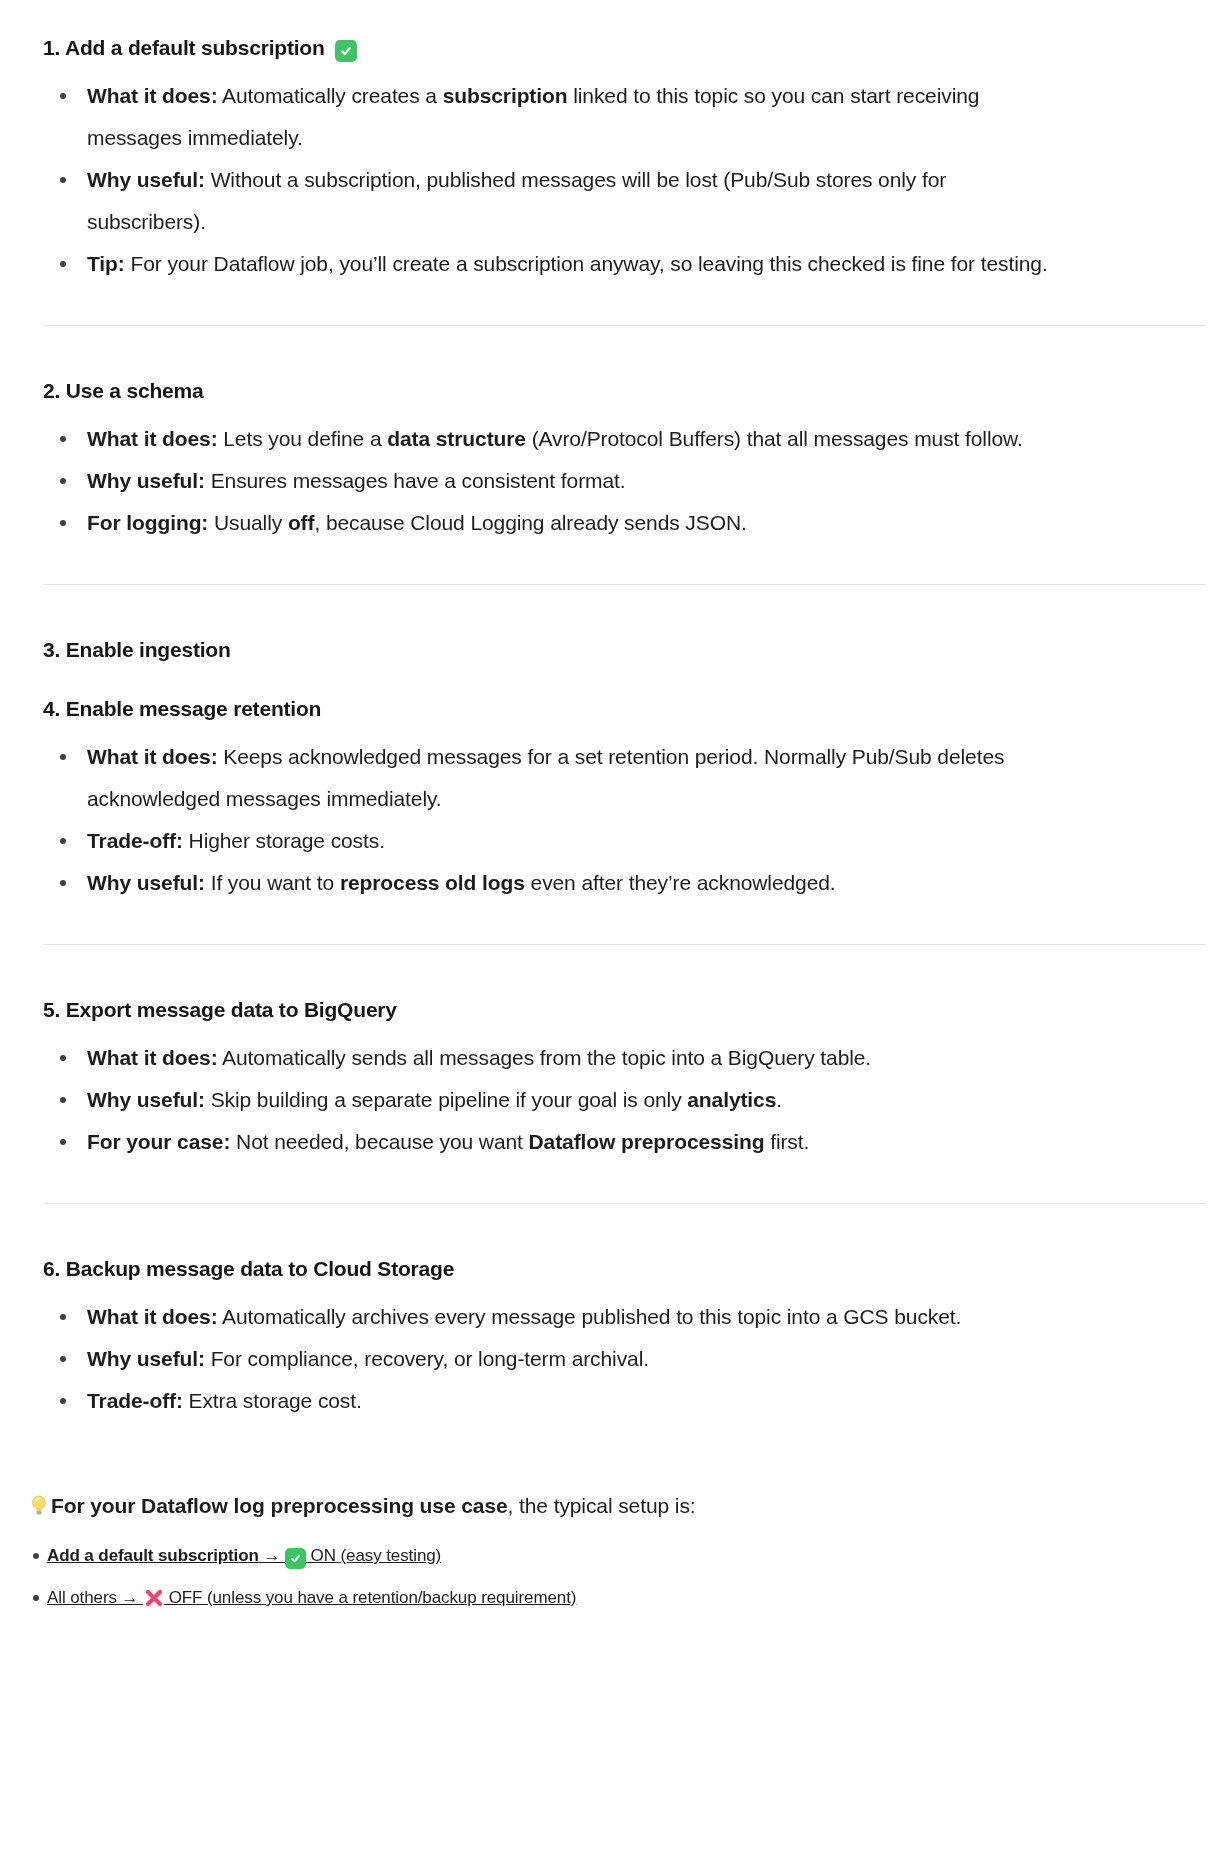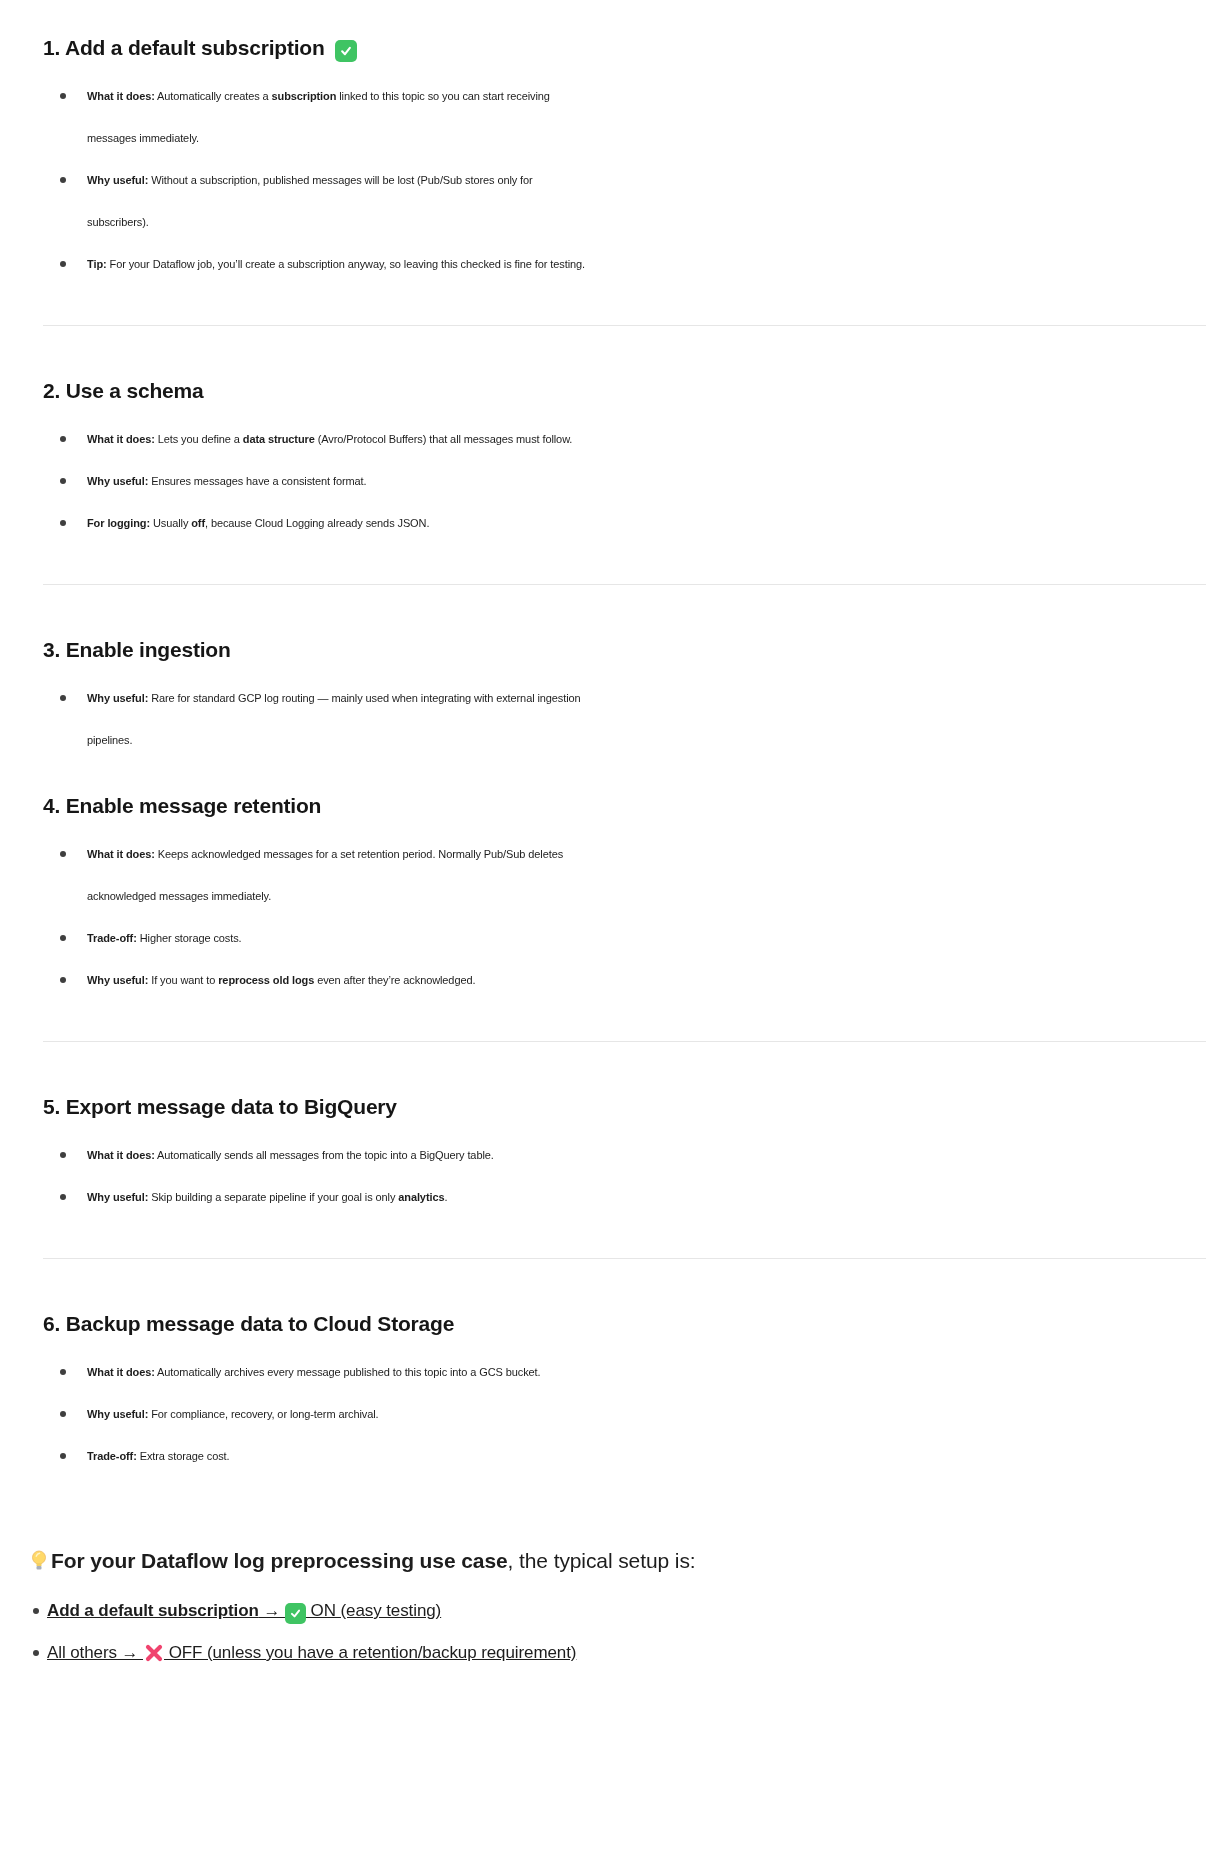--- a/index.html
+++ b/index.html
@@ -9,21 +9,21 @@
     -webkit-font-smoothing:antialiased;
   }
   .page{position:relative;width:1232px;height:1800px;overflow:hidden;background:#fff;}
   .content{position:absolute;left:43px;top:0;width:1163px;padding-top:34px;}
 
   h3{font-size:21px;line-height:28px;font-weight:700;margin:0 0 13px 0;letter-spacing:-0.2px;color:#161616;}
   section.nogap h3{margin-top:31px;}
 
   ul.bullets{list-style:none;margin:0;padding:0;}
   ul.bullets li{
-    position:relative;padding-left:44px;font-size:11px;line-height:42px;
+    position:relative;padding-left:44px;font-size:21px;line-height:42px;
     letter-spacing:-0.1px;max-width:1080px;
   }
   ul.bullets li::before{
     content:"";position:absolute;left:17px;top:18px;width:6px;height:6px;
     border-radius:50%;background:#3f3f3f;
   }
   .bd{font-weight:700;}
 
   hr.divider{border:none;border-top:1px solid #e6e6e6;height:0;margin:40px 0 51px 0;}
 
@@ -81,40 +81,40 @@
         <li><span class="bd">Why useful:</span><span> Ensures messages have a consistent format.</span></li>
         <li><span class="bd">For logging:</span><span> Usually </span><span class="bd">off</span><span>, because Cloud Logging already sends JSON.</span></li>
       </ul>
     </section>
 
     <hr class="divider">
 
     <section>
       <h3>3. Enable ingestion</h3>
       <ul class="bullets">
-        <li><span class="bd">Why useful:</span><span> Rare for standard GCP log routing — mainly used when integrating with external ingestion</span><br><span>pipelines.</span></li>
       </ul>
     </section>
 
     <section class="nogap">
       <h3>4. Enable message retention</h3>
       <ul class="bullets">
         <li><span class="bd">What it does:</span><span> Keeps acknowledged messages for a set retention period. Normally Pub/Sub deletes</span><br><span>acknowledged messages immediately.</span></li>
         <li><span class="bd">Trade-off:</span><span> Higher storage costs.</span></li>
         <li><span class="bd">Why useful:</span><span> If you want to </span><span class="bd">reprocess old logs</span><span> even after they’re acknowledged.</span></li>
       </ul>
     </section>
 
     <hr class="divider">
 
     <section>
       <h3>5. Export message data to BigQuery</h3>
       <ul class="bullets">
         <li><span class="bd">What it does:</span><span> Automatically sends all messages from the topic into a BigQuery table.</span></li>
         <li><span class="bd">Why useful:</span><span> Skip building a separate pipeline if your goal is only </span><span class="bd">analytics</span><span>.</span></li>
+        <li><span class="bd">For your case:</span><span> Not needed, because you want </span><span class="bd">Dataflow preprocessing</span><span> first.</span></li>
       </ul>
     </section>
 
     <hr class="divider">
 
     <section>
       <h3>6. Backup message data to Cloud Storage</h3>
       <ul class="bullets">
         <li><span class="bd">What it does:</span><span> Automatically archives every message published to this topic into a GCS bucket.</span></li>
         <li><span class="bd">Why useful:</span><span> For compliance, recovery, or long-term archival.</span></li>

